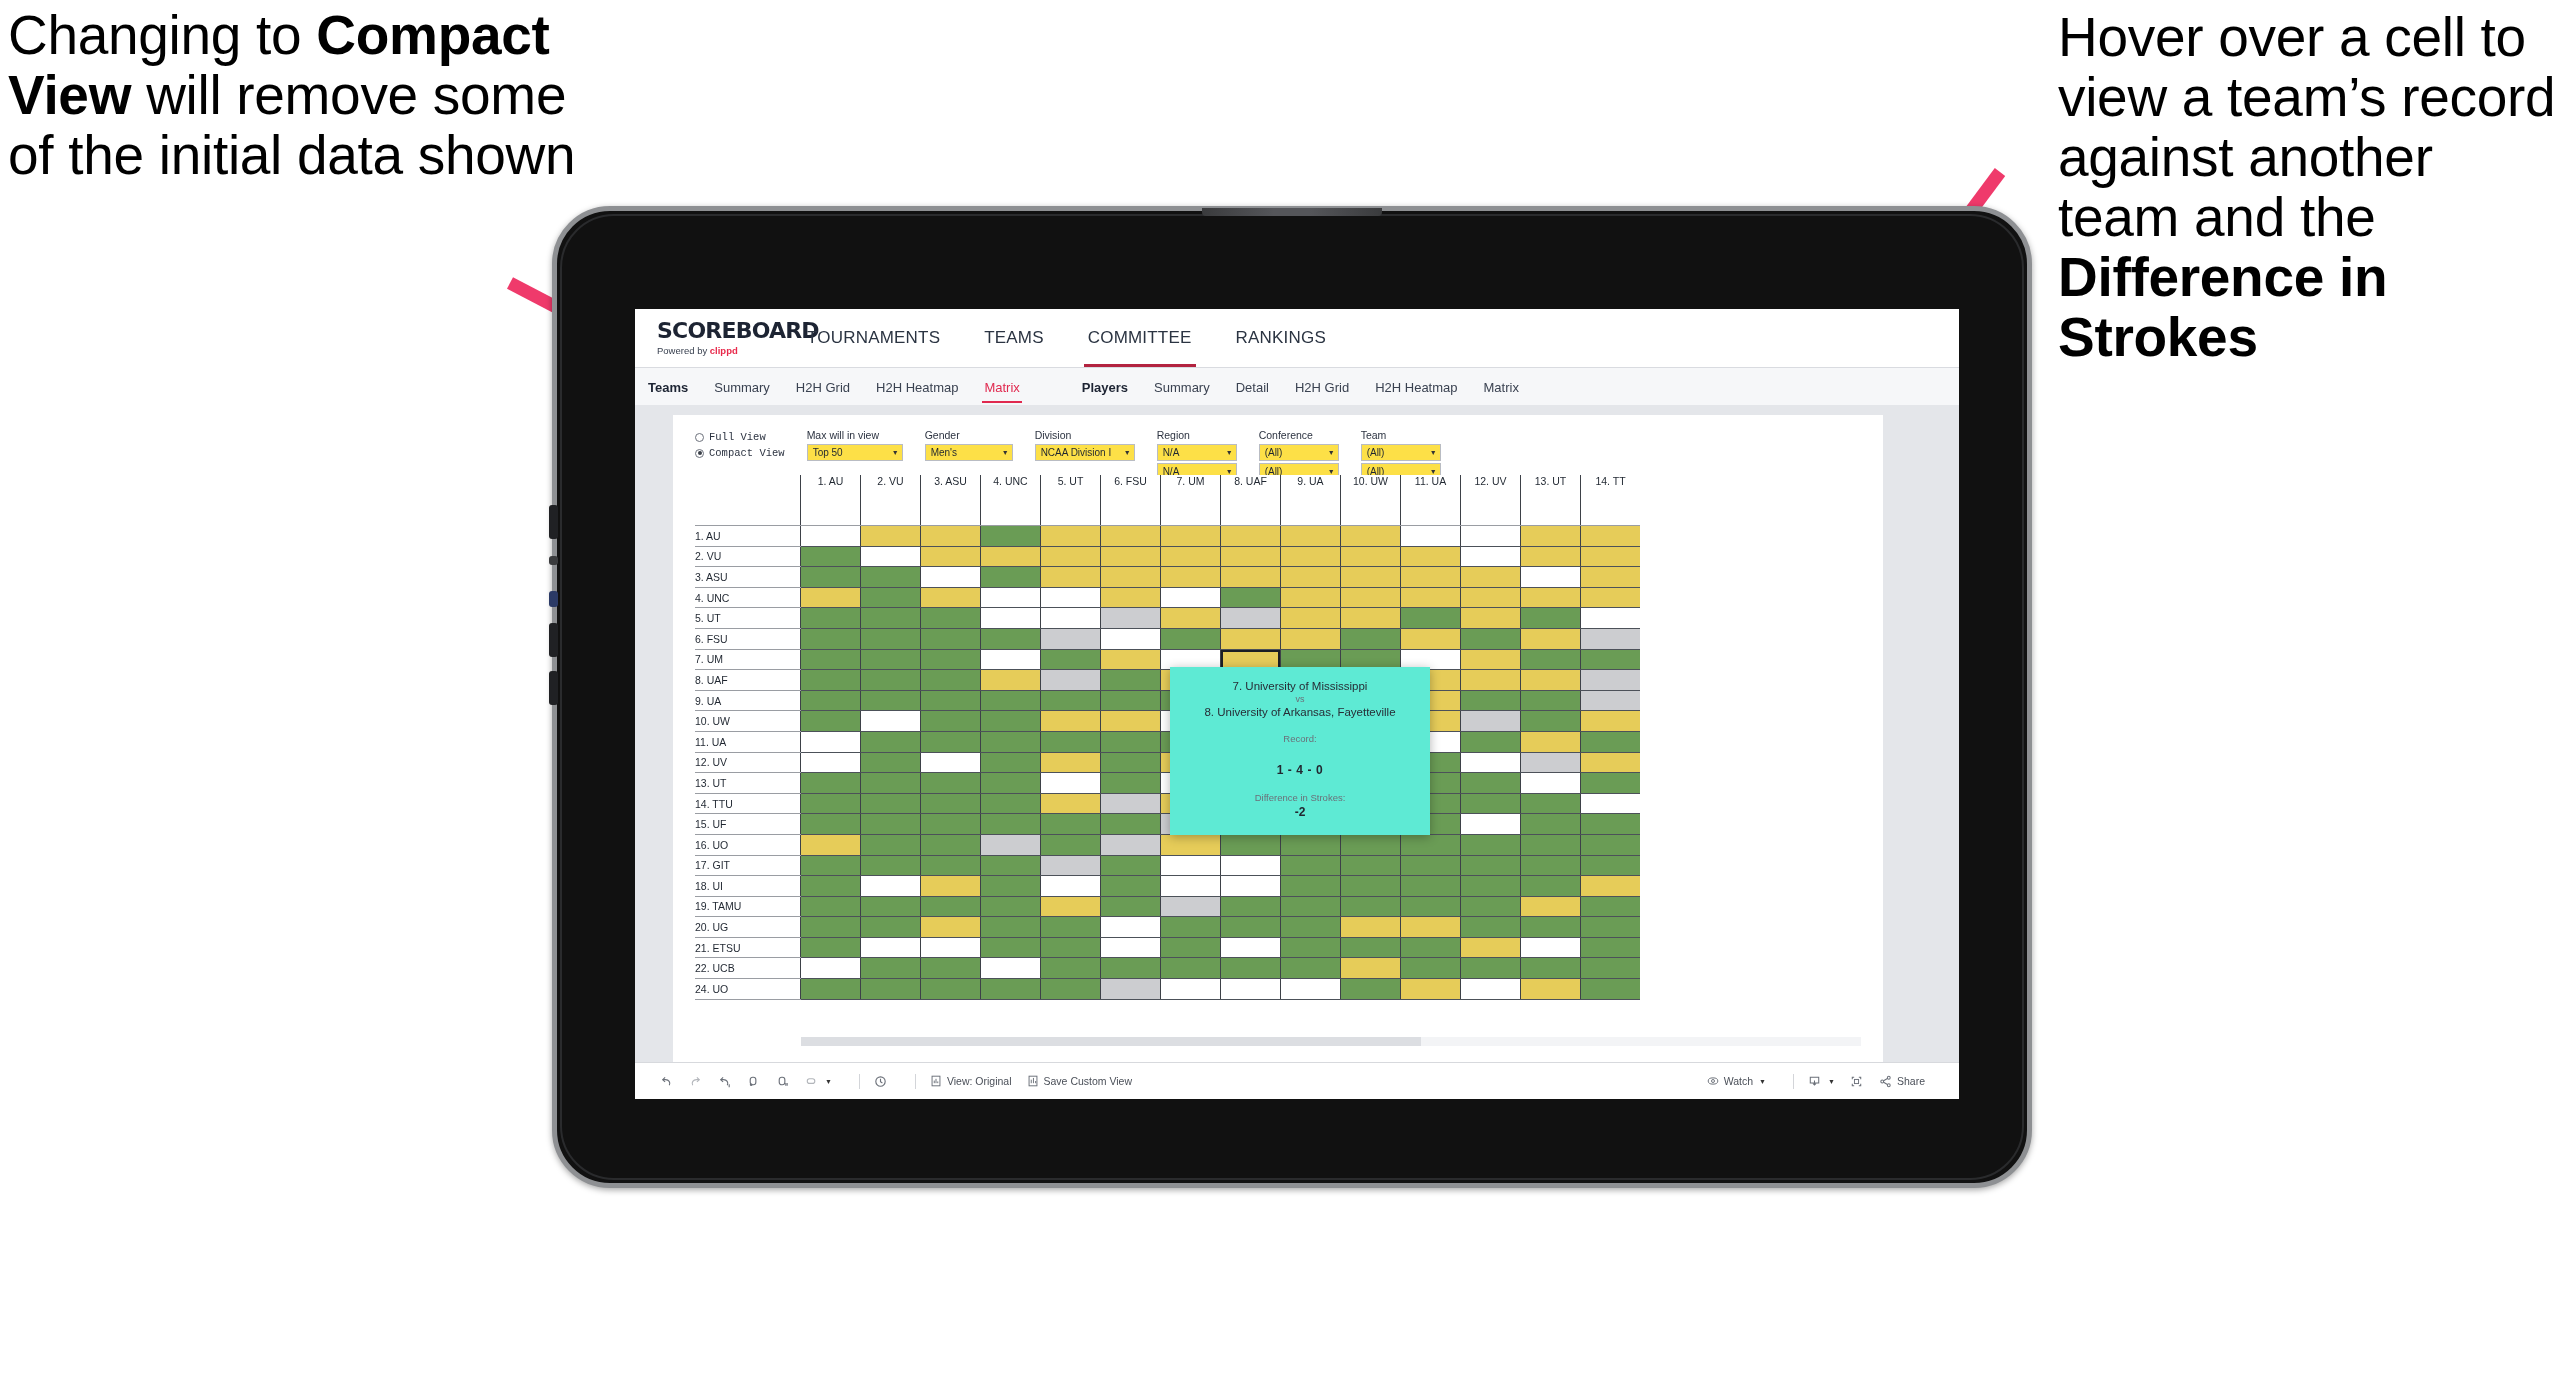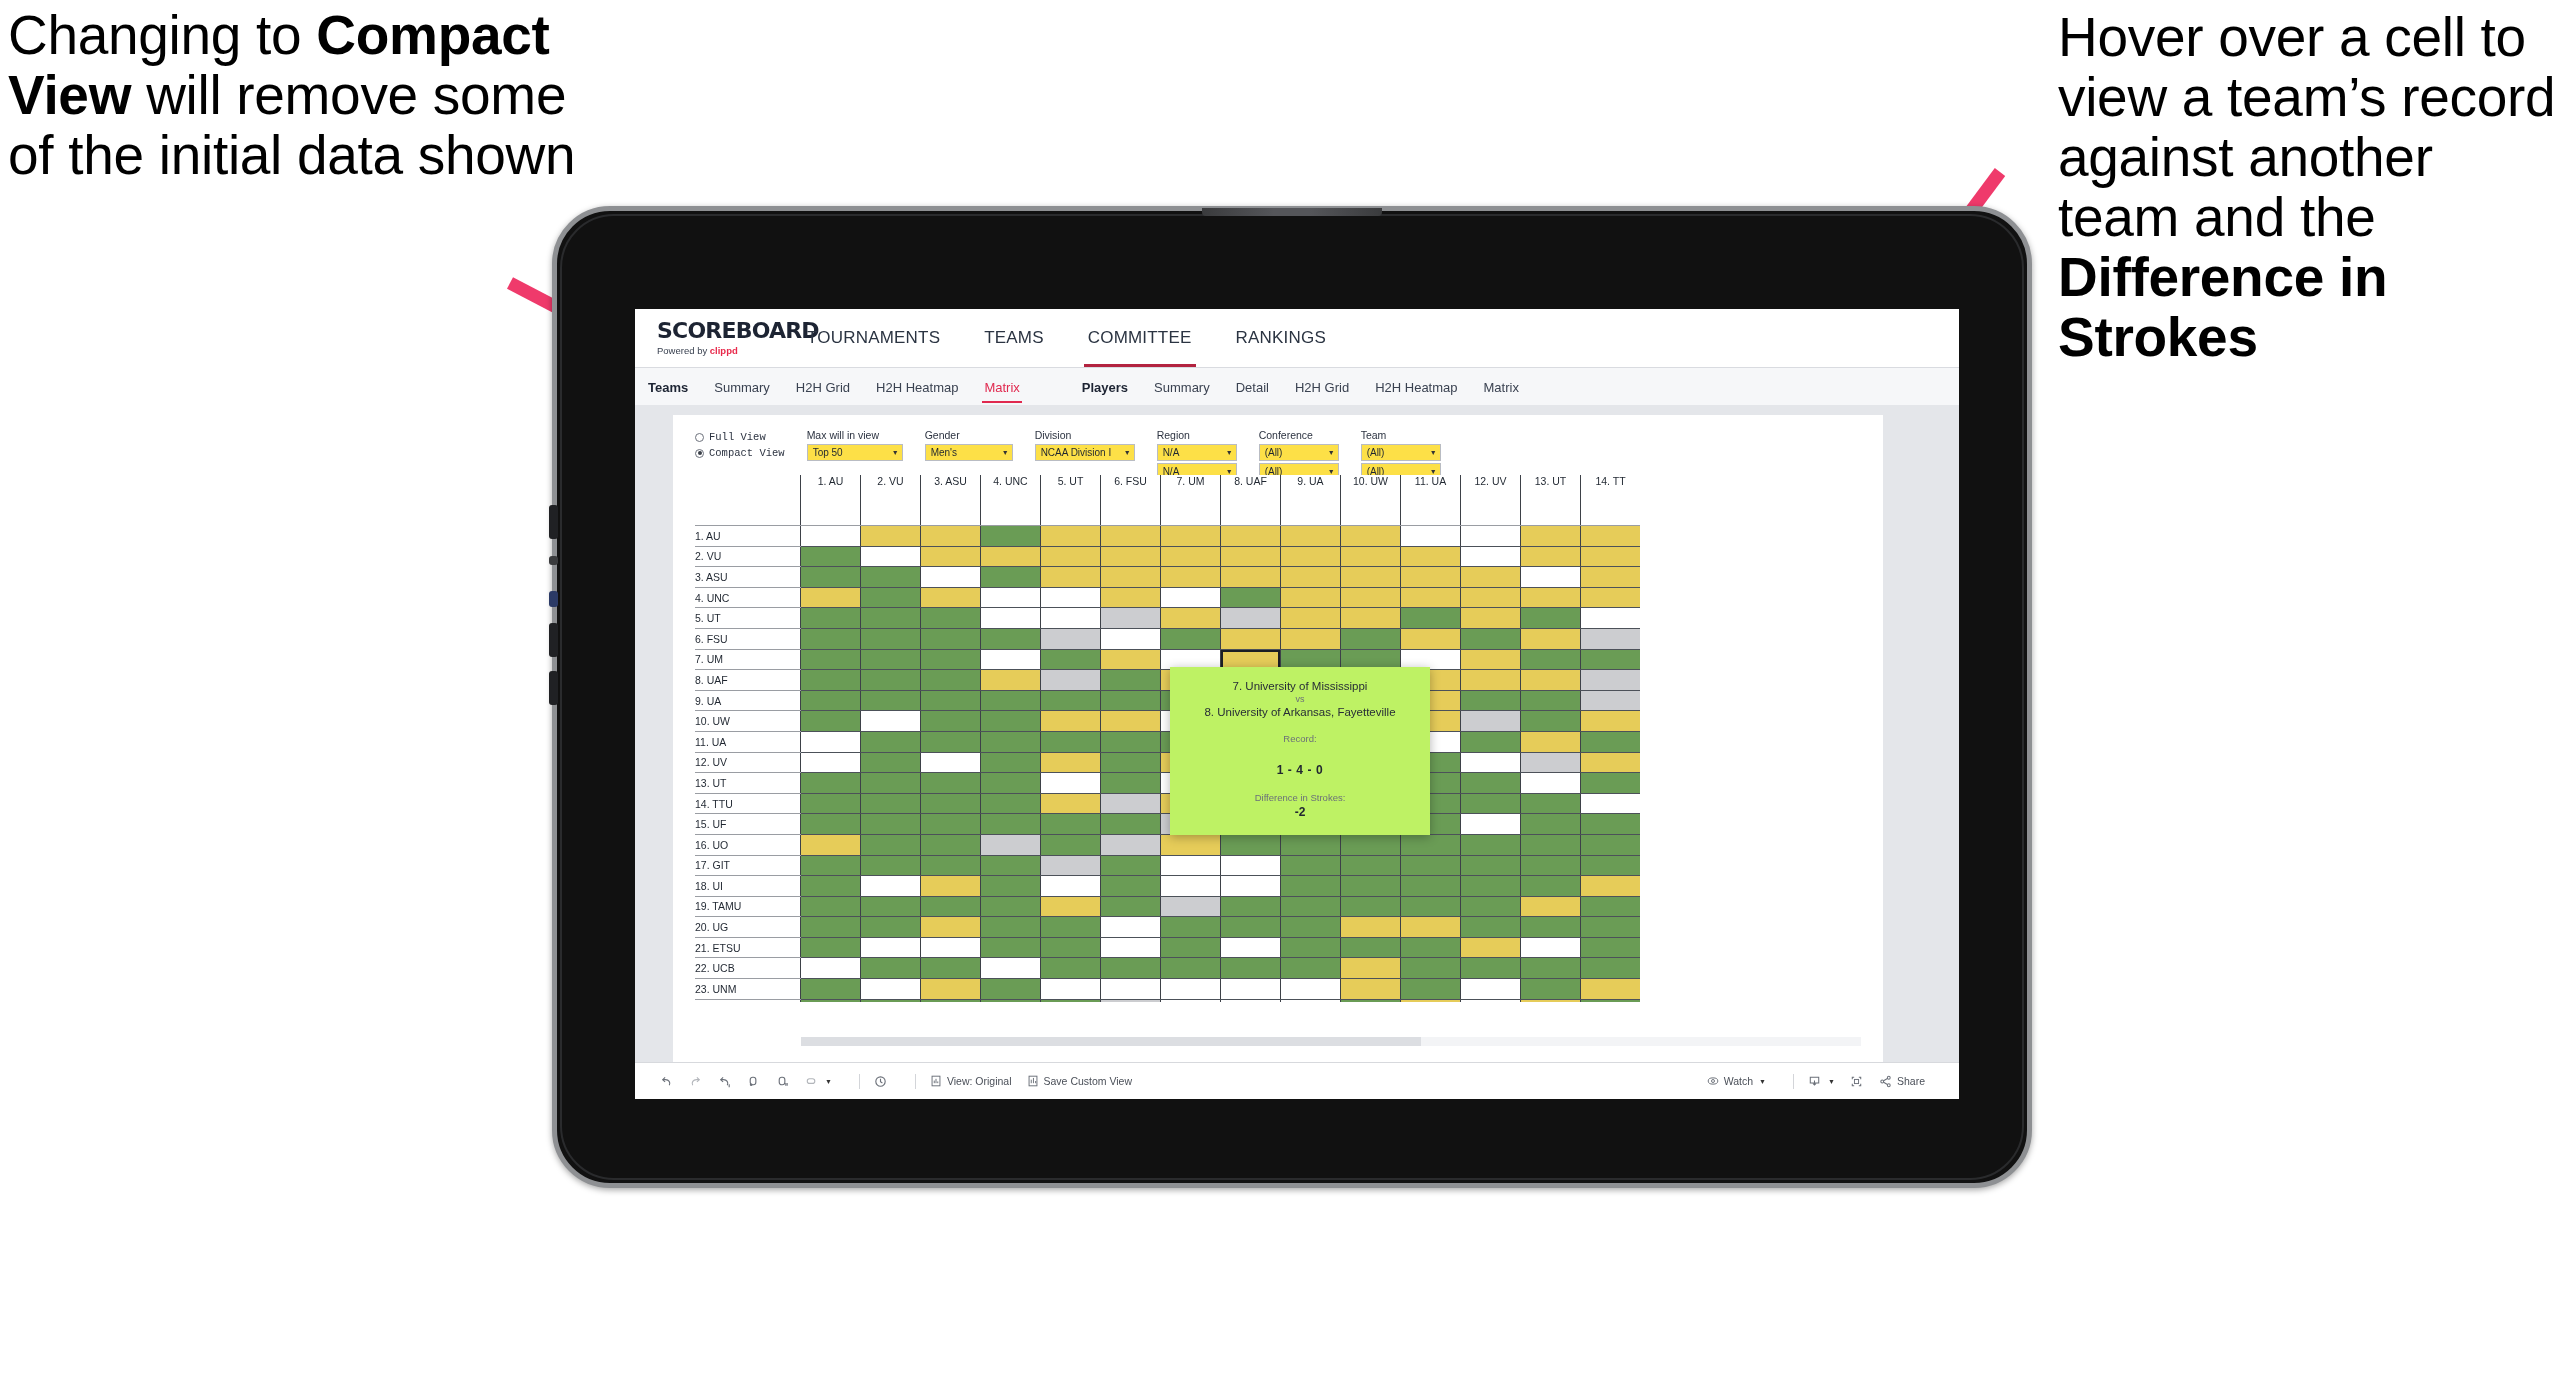--- a/index.html
+++ b/index.html
@@ -99,21 +99,21 @@
   td.cell.g{background:#6a9c55;}
   td.cell.y{background:#e6cc59;}
   td.cell.n{background:#cccdd0;}
   td.cell.sel{box-shadow:inset 0 0 0 2px #1c1f24;}
 
   
   #hscroll{position:absolute;left:128px;top:622px;width:1060px;height:9px;background:#f3f4f6;}
   #hscroll-thumb{position:absolute;left:0;top:0;width:620px;height:9px;background:#dcdee2;}
 
   
-  #tooltip{position:absolute;left:497px;top:252px;width:240px;background:#bef264;
+  #tooltip{position:absolute;left:497px;top:252px;width:240px;background:#5eead4;
            box-shadow:0 2px 10px rgba(0,0,0,.30);padding:13px 10px 16px;text-align:center;
            font-size:10.5px;color:#2a3039;}
   #tt-team-a{font-size:11.5px;color:#272d36;font-weight:400;}
   #tt-vs{font-size:9px;color:#6b7079;margin:2px 0;}
   #tt-team-b{font-size:11.5px;color:#272d36;}
   #tt-record-label{margin-top:15px;font-size:9.5px;color:#6b7079;}
   #tt-record-value{font-size:12px;color:#222831;font-weight:700;letter-spacing:.6px;margin-top:19px;}
   #tt-diff-label{margin-top:15px;font-size:9.5px;color:#6b7079;}
   #tt-diff-value{font-size:12px;color:#222831;font-weight:700;margin-top:2px;}
 
@@ -659,37 +659,20 @@
                   <td class="cell g"></td>
                   <td class="cell g"></td>
                   <td class="cell g"></td>
                   <td class="cell y"></td>
                   <td class="cell g"></td>
                   <td class="cell g"></td>
                   <td class="cell g"></td>
                   <td class="cell g"></td>
                 </tr>
                 <tr>
-                  <td class="rowhead">23. UNM</td>
-                  <td class="cell g"></td>
-                  <td class="cell w"></td>
-                  <td class="cell y"></td>
-                  <td class="cell g"></td>
-                  <td class="cell w"></td>
-                  <td class="cell w"></td>
-                  <td class="cell w"></td>
-                  <td class="cell w"></td>
-                  <td class="cell w"></td>
-                  <td class="cell y"></td>
-                  <td class="cell g"></td>
-                  <td class="cell w"></td>
-                  <td class="cell g"></td>
-                  <td class="cell y"></td>
-                </tr>
-                <tr>
                   <td class="rowhead">24. UO</td>
                   <td class="cell g"></td>
                   <td class="cell g"></td>
                   <td class="cell g"></td>
                   <td class="cell g"></td>
                   <td class="cell g"></td>
                   <td class="cell n"></td>
                   <td class="cell w"></td>
                   <td class="cell w"></td>
                   <td class="cell w"></td>

